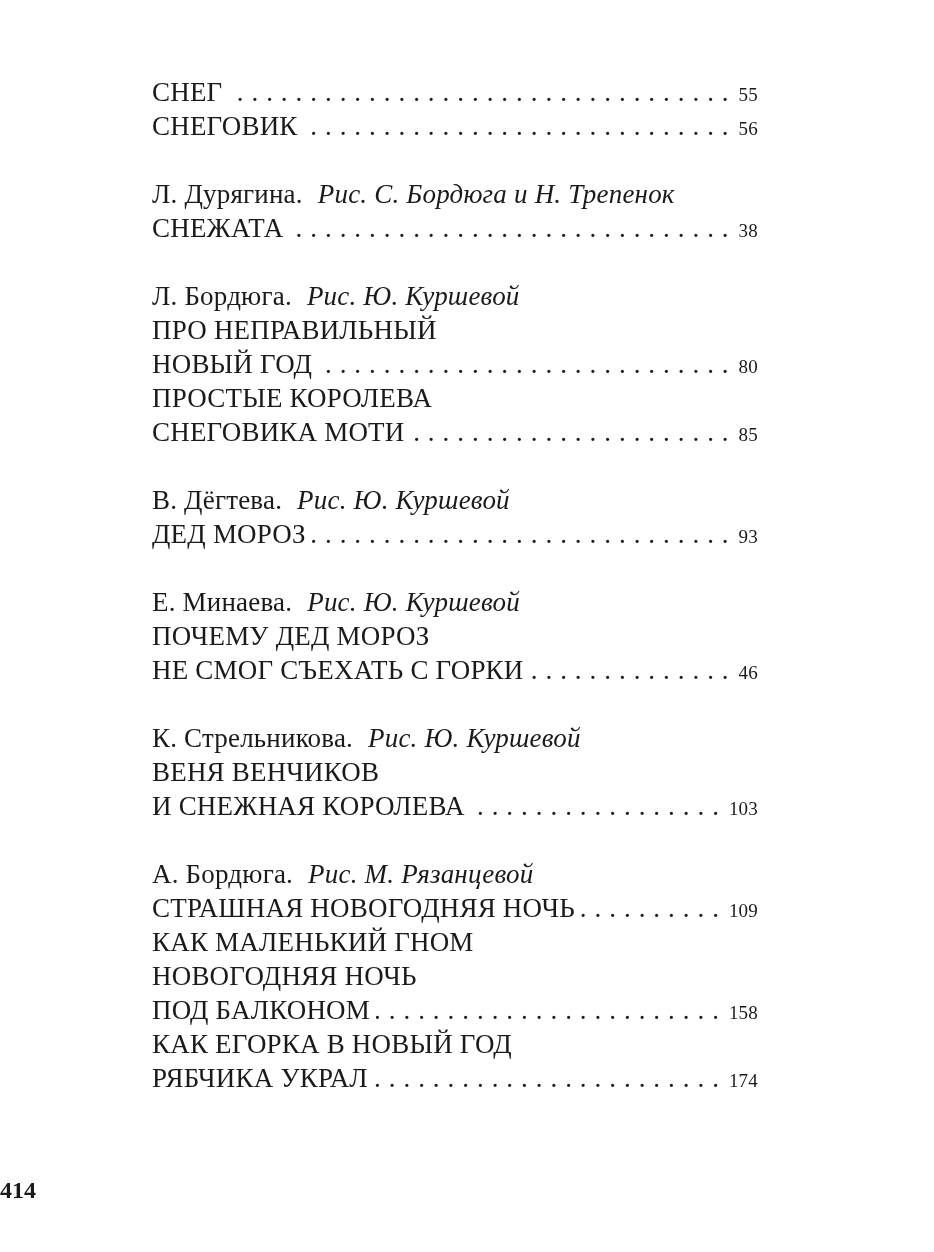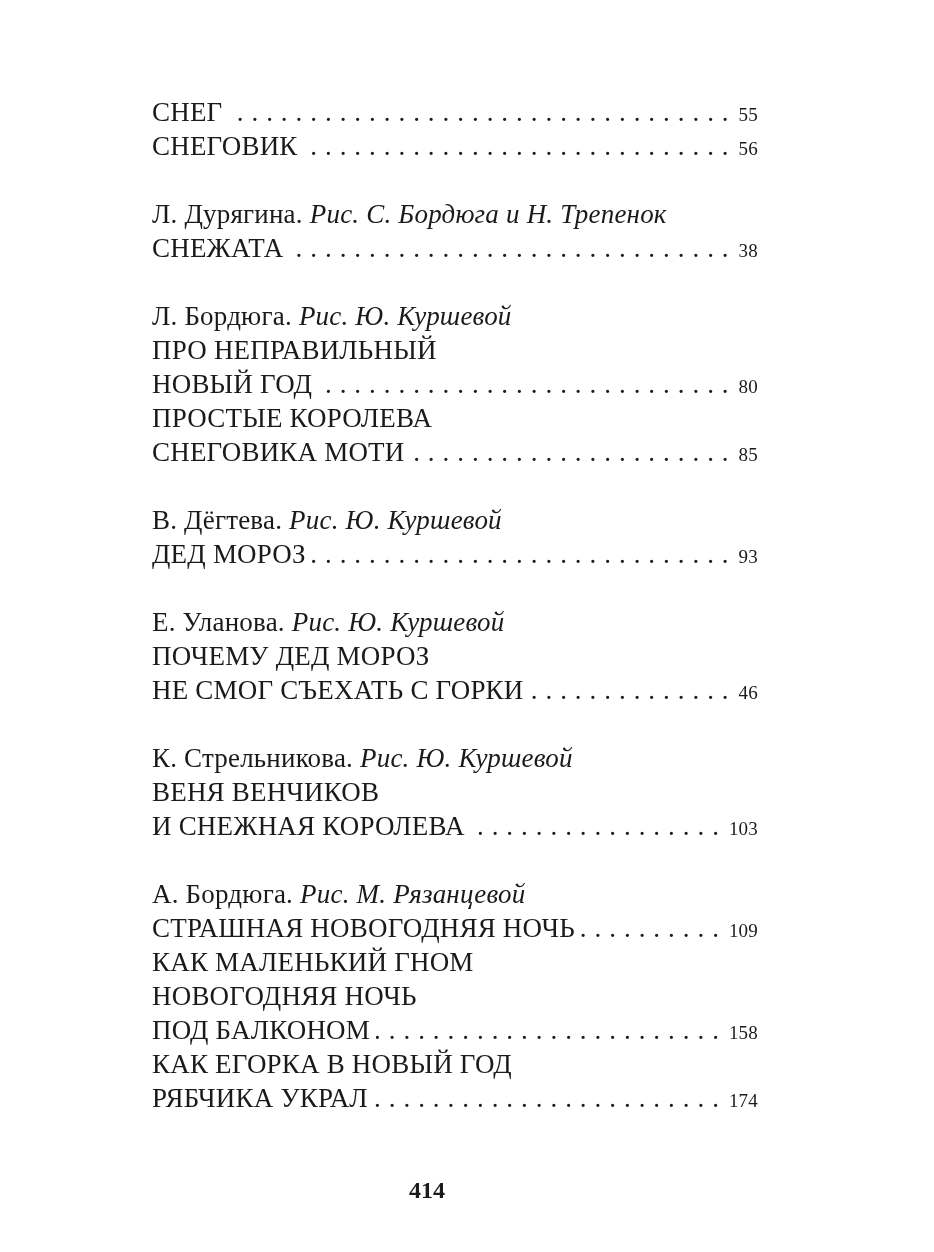--- a/index.html
+++ b/index.html
@@ -11,38 +11,39 @@
       width: 934px;
       height: 1252px;
       position: relative;
       overflow: hidden;
       font-family: "DejaVu Serif", "Liberation Serif", serif;
       color: #1a1a1a;
     }
     .page {
       position: absolute;
       left: 152px;
-      top: 95px;
+      top: 75px;
       width: 606px;
     }
     .group {
       margin-bottom: 34px;
     }
     .line {
       height: 34px;
       line-height: 34px;
       font-size: 25.5px;
       white-space: nowrap;
       display: flex;
       align-items: baseline;
       letter-spacing: 0.2px;
     }
     .author-line {
       font-family: "Liberation Serif", "DejaVu Serif", serif;
       font-size: 27px;
+      gap: 8px;
     }
     .author-line .illustrator {
       font-style: italic;
       margin-left: 7px;
     }
     .title-text {
       flex: 0 0 auto;
       font-family: "Liberation Serif", "DejaVu Serif", serif;
       font-size: 27px;
     }
@@ -66,21 +67,21 @@
       flex: 0 0 auto;
       font-family: "Liberation Serif", "DejaVu Serif", serif;
       font-size: 19px;
       text-align: right;
     }
     .folio {
       position: absolute;
       left: 0;
       width: 854px;
       top: 1177px;
-      text-align: center;
+      text-align: left;
       font-family: "Liberation Serif", "DejaVu Serif", serif;
       font-size: 24px;
       font-weight: bold;
       color: #1a1a1a;
     }
   </style>
 </head>
 <body>
 
 <div class="page">
@@ -140,21 +141,21 @@
     </div>
     <div class="line">
       <span class="title-text">ДЕД МОРОЗ</span>
       <span class="leader"></span>
       <span class="page-num">93</span>
     </div>
   </div>
 
   <div class="group">
     <div class="line author-line">
-      <span>Е. Уланова.</span>
+      <span>Е. Минаева.</span>
       <span class="illustrator">Рис. Ю. Куршевой</span>
     </div>
     <div class="line">
       <span class="title-text">ПОЧЕМУ ДЕД МОРОЗ</span>
     </div>
     <div class="line">
       <span class="title-text">НЕ СМОГ СЪЕХАТЬ С ГОРКИ</span>
       <span class="leader"></span>
       <span class="page-num">46</span>
     </div>

